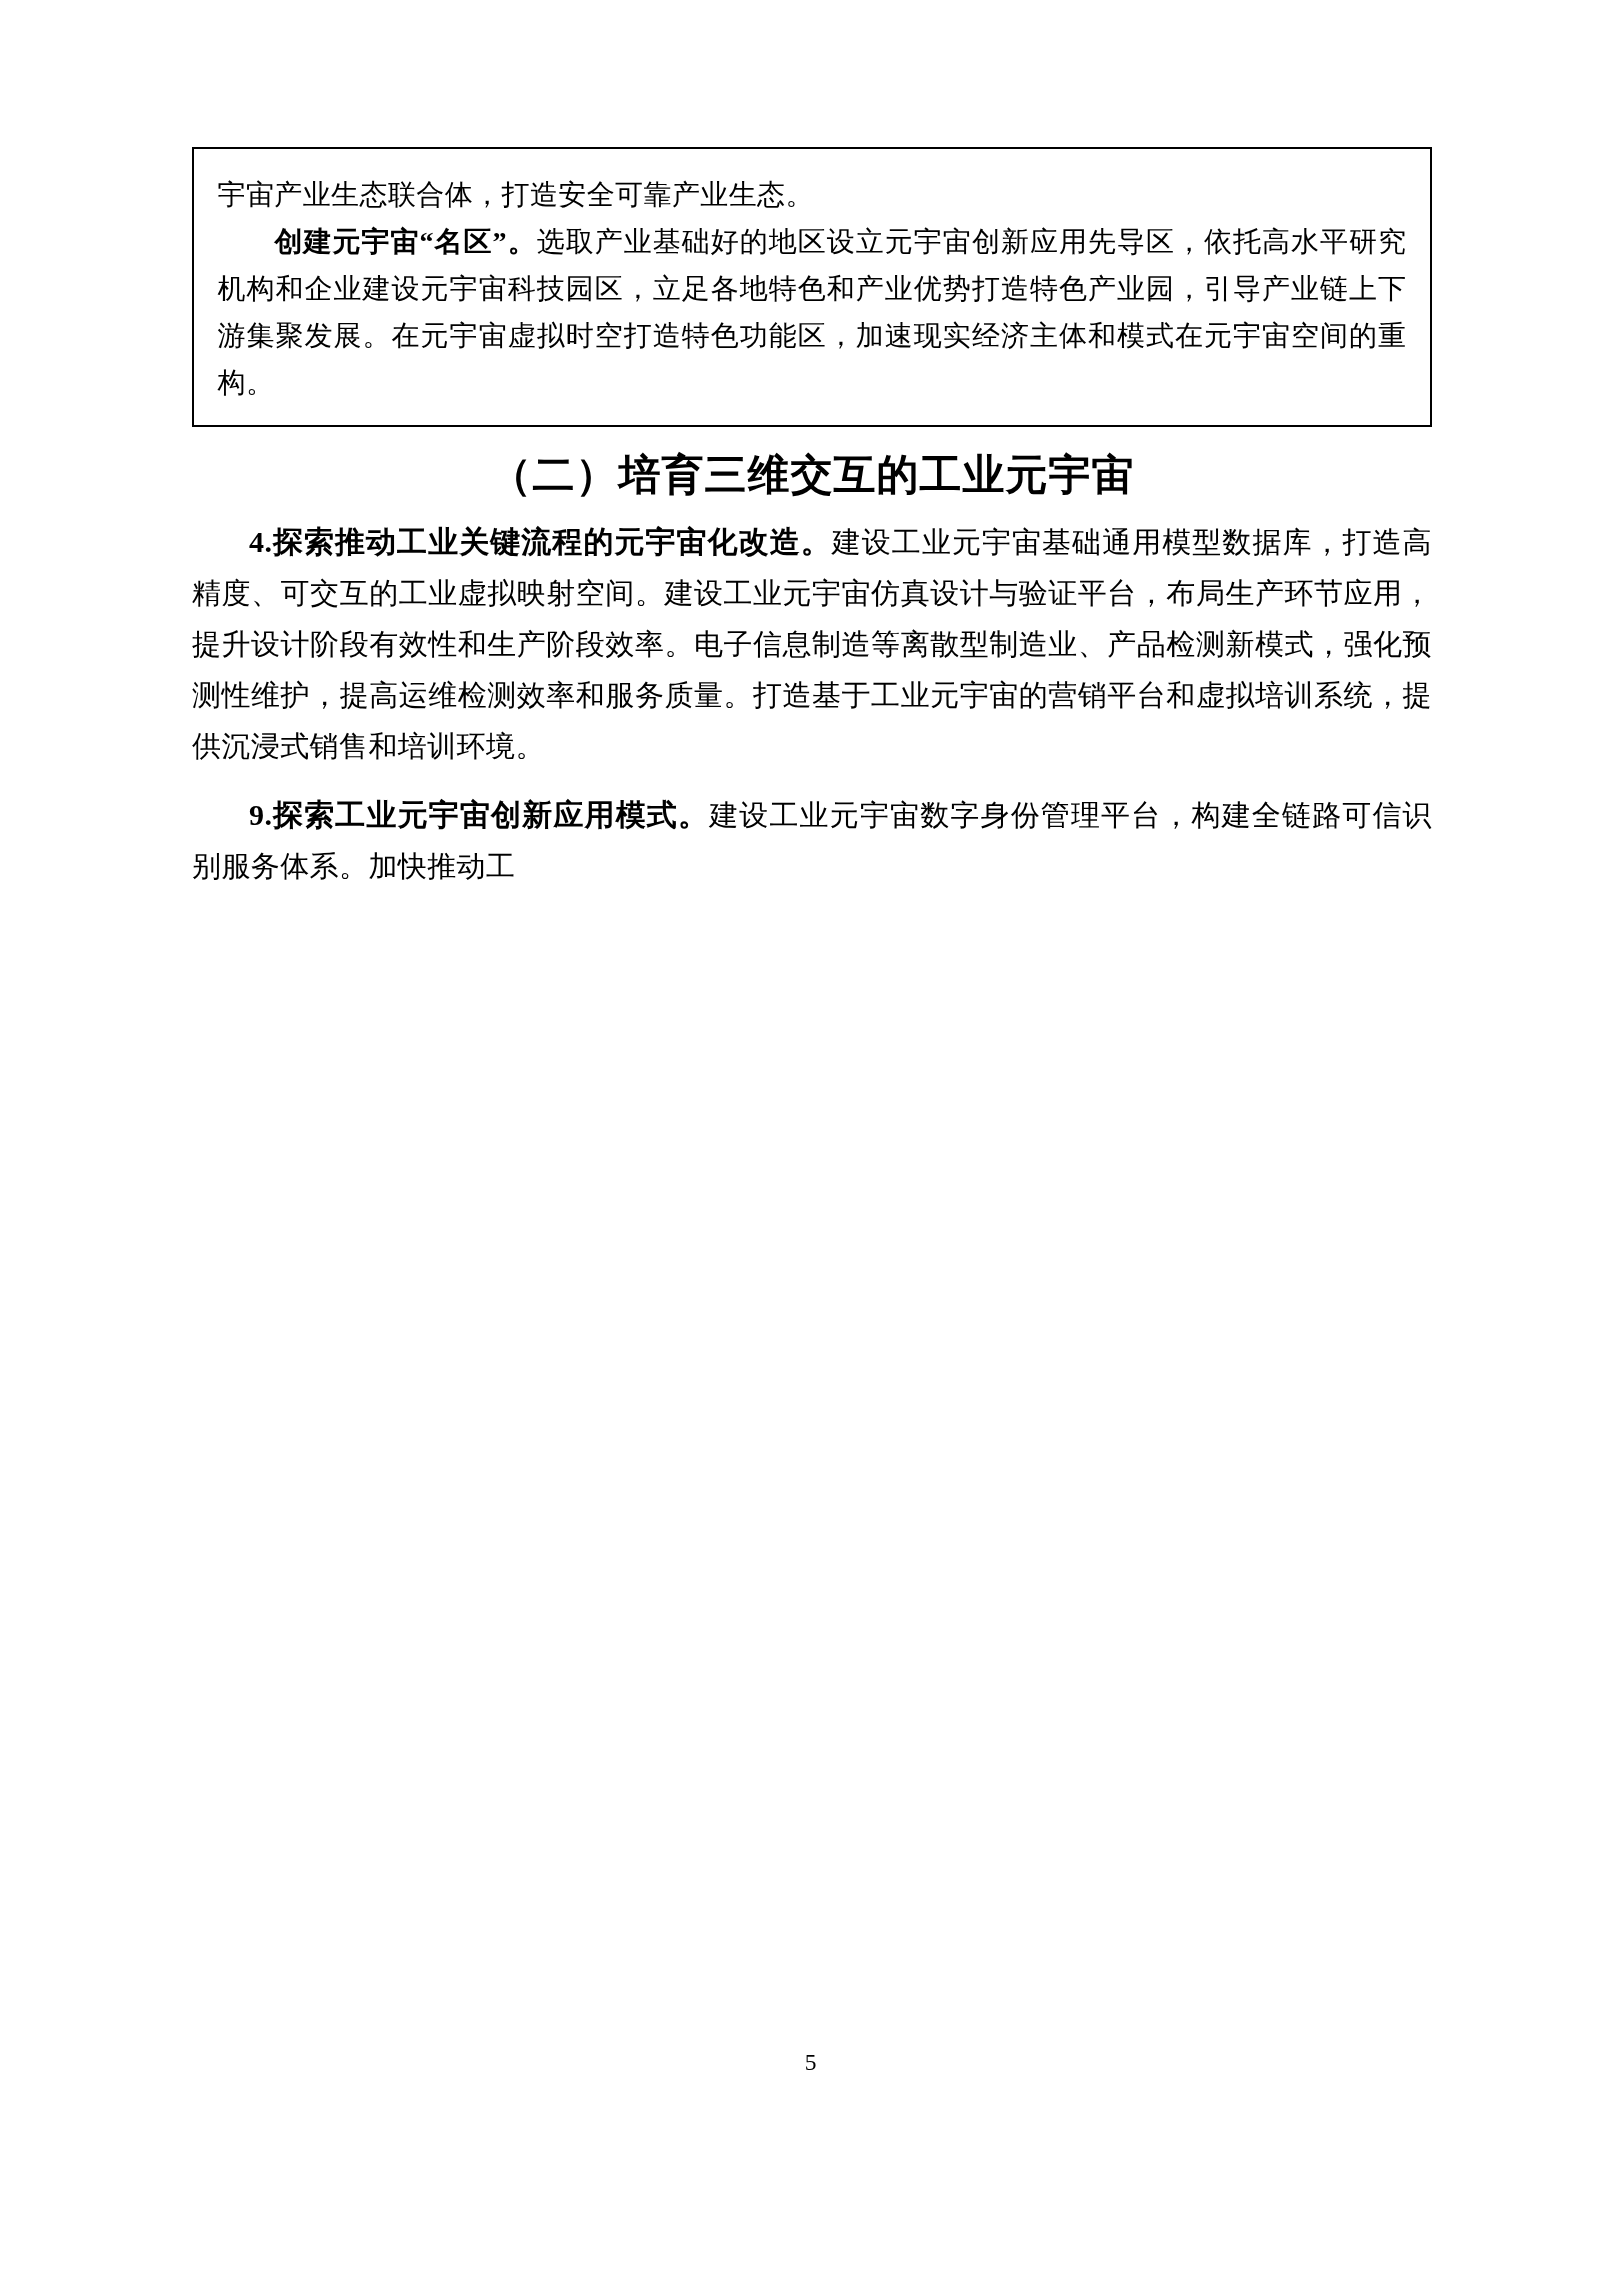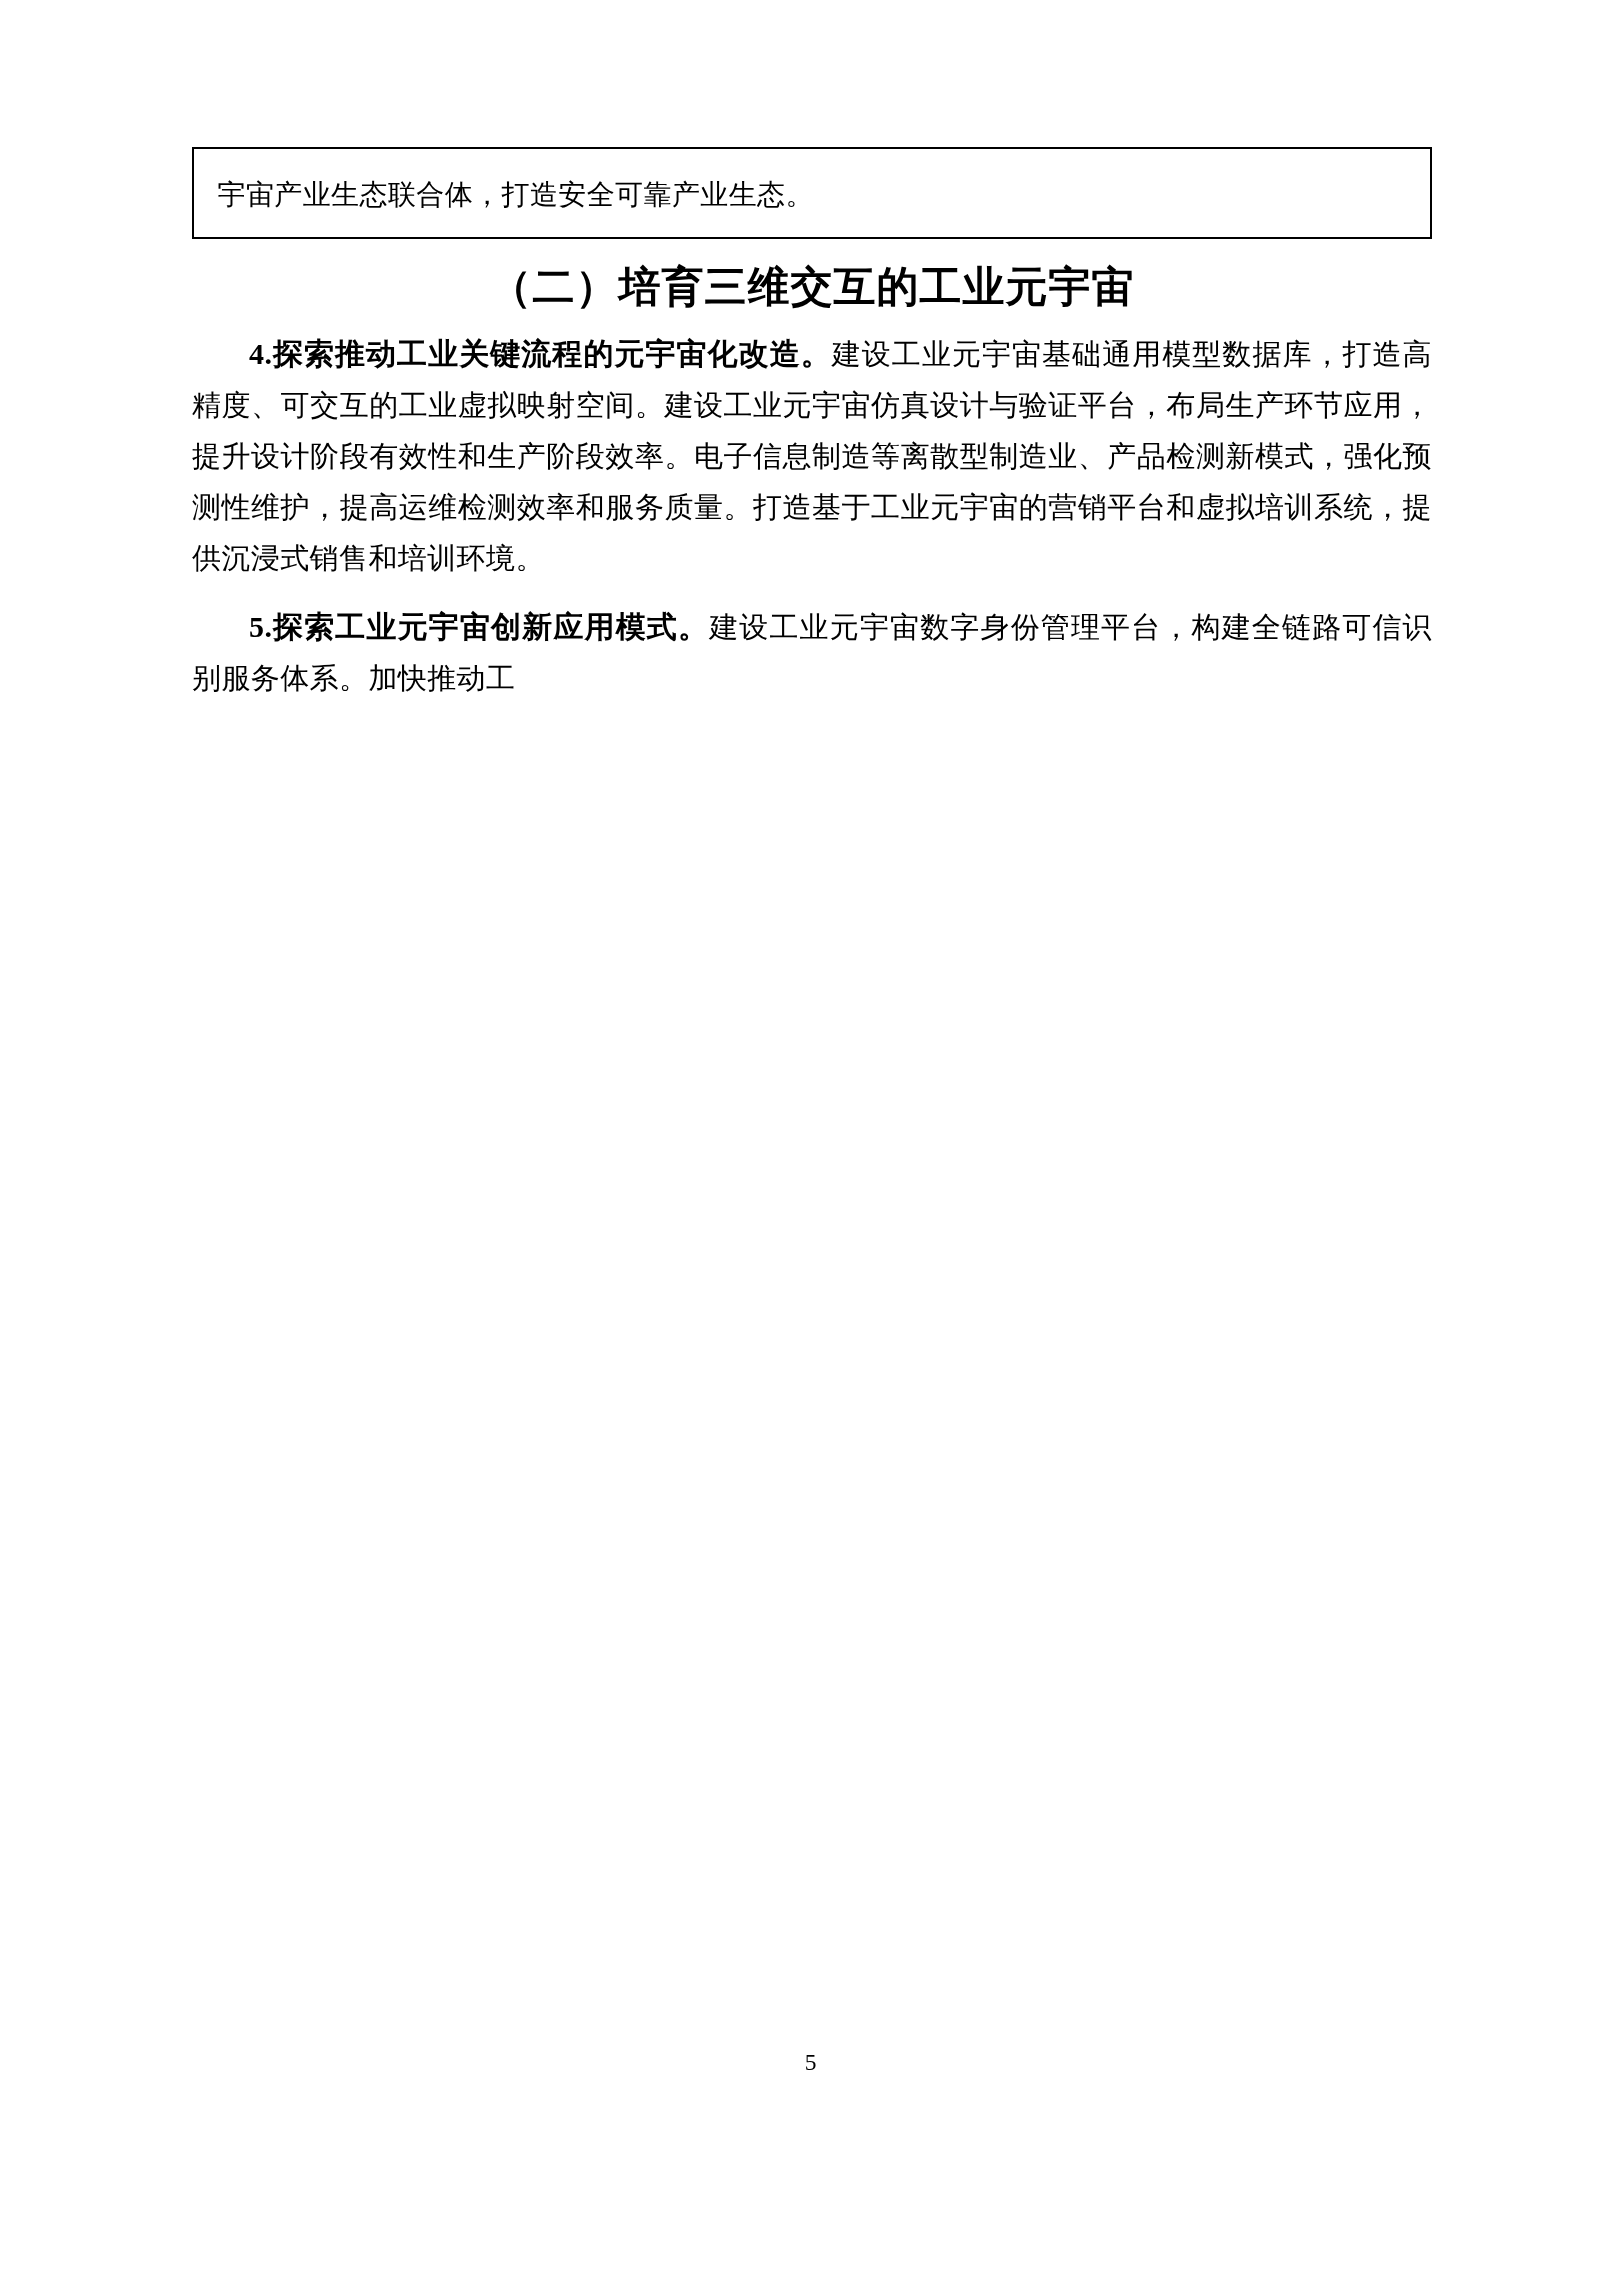--- a/index.html
+++ b/index.html
@@ -89,30 +89,33 @@
 <body>
 
 <div class="page">
 
   <div class="content">
 
     <div class="boxed">
       <p>
         <span>宇宙产业生态联合体，打造安全可靠产业生态。</span>
       </p>
+      <p class="indent">
+        <span class="kai-bold">创建元宇宙“名区”。</span><span>选取产业基础好的地区设立元宇宙创新应用先导区，依托高水平研究机构和企业建设元宇宙科技园区，立足各地特色和产业优势打造特色产业园，引导产业链上下游集聚发展。在元宇宙虚拟时空打造特色功能区，加速现实经济主体和模式在元宇宙空间的重构。</span>
+      </p>
     </div>
 
     <div class="section-heading">（二）培育三维交互的工业元宇宙</div>
 
     <div class="body-block">
       <p class="indent">
         <span class="lead">4.探索推动工业关键流程的元宇宙化改造。</span><span>建设工业元宇宙基础通用模型数据库，打造高精度、可交互的工业虚拟映射空间。建设工业元宇宙仿真设计与验证平台，布局生产环节应用，提升设计阶段有效性和生产阶段效率。电子信息制造等离散型制造业、产品检测新模式，强化预测性维护，提高运维检测效率和服务质量。打造基于工业元宇宙的营销平台和虚拟培训系统，提供沉浸式销售和培训环境。</span>
       </p>
       <p class="indent para">
-        <span class="lead">5.探索工业元宇宙创新应用模式。</span><span>建设工业元宇宙数字身份管理平台，构建全链路可信识别服务体系。加快推动工</span>
+        <span class="lead">9.探索工业元宇宙创新应用模式。</span><span>建设工业元宇宙数字身份管理平台，构建全链路可信识别服务体系。加快推动工</span>
       </p>
     </div>
 
   </div>
 
   <div class="page-number">5</div>
 
 </div>
 
 

